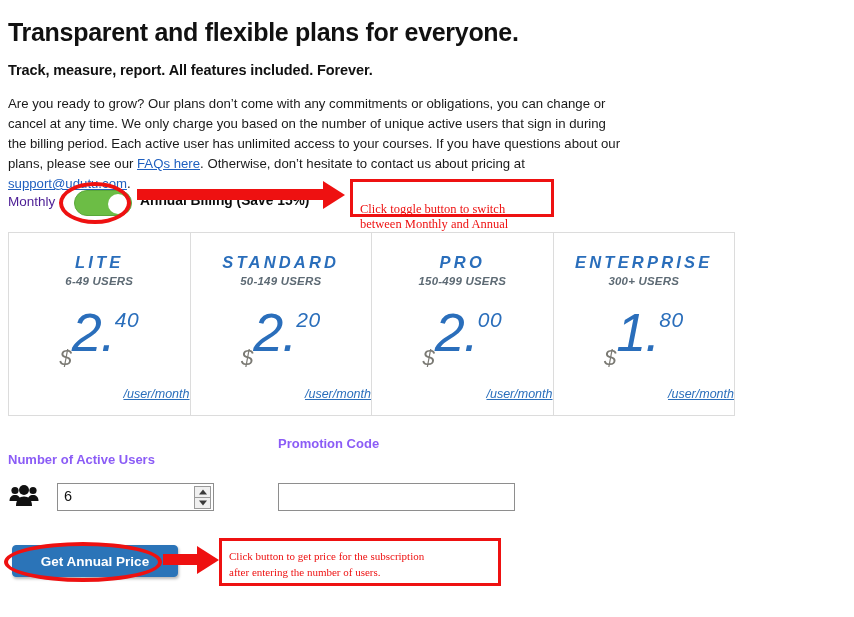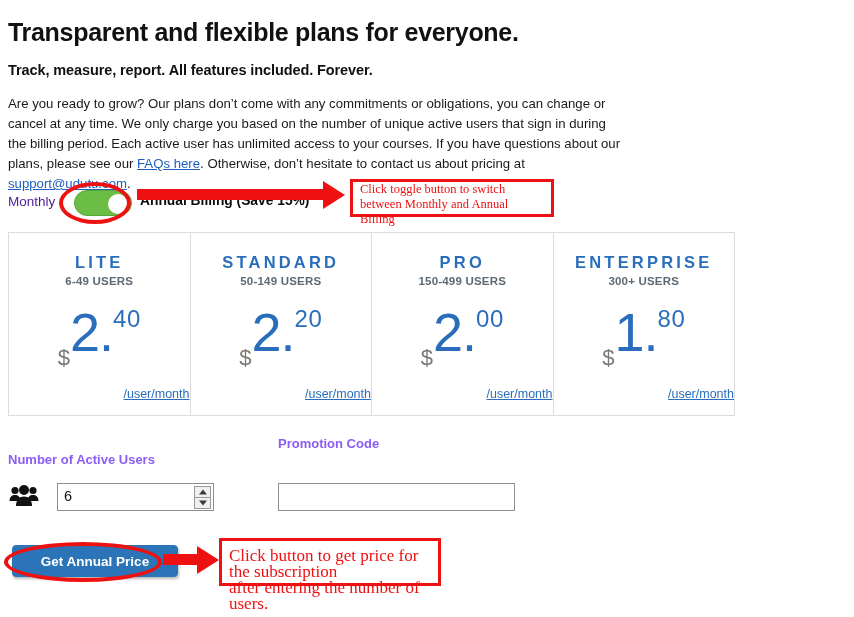--- a/index.html
+++ b/index.html
@@ -76,36 +76,36 @@
   .arrow-button { left: 163px; top: 545px; width: 60px; height: 30px; }
   .arrow-button .shaft { left: 0px; top: 9px; width: 40px; height: 11px; }
   .arrow-button .head { left: 34px; top: 1px; }
 
   
   .callout {
     position: absolute; background: #ffffff;
     border: 3px solid #ee1111; color: #ee1111;
     font-family: "Liberation Serif", serif;
     font-size: 12.5px; line-height: 15px;
-    padding: 0 6px 4px 7px;
+    padding: 20px 6px 4px 7px;
   }
   .callout-toggle { left: 350px; top: 179px; width: 204px; height: 38px; }
-  .callout-button { left: 219px; top: 538px; width: 222px; height: 48px;
-                    font-size: 17px; line-height: 16px; padding-top: 7px; }
+  .callout-button { left: 219px; top: 538px; width: 282px; height: 48px;
+                    font-size: 11px; line-height: 16px; padding-top: 7px; }
 
   
   .cards {
     position: absolute; left: 8px; top: 232px;
     width: 727px; height: 184px;
     background: #ffffff; border: 1px solid #dcdcdc;
     display: flex;
   }
   .card {
     flex: 1 1 0; position: relative;
-    border-right: 1px solid #dcdcdc; height: 100%;
+    border-right: 1px solid #dcdcdc; height: 100%; font-style: italic;
   }
   .card:last-child { border-right: none; }
   .plan-name {
     position: absolute; left: 0; right: 0; top: 20px;
     text-align: center; color: #2a6ebb;
     font-size: 16.5px; font-weight: bold; letter-spacing: 3.2px;
   }
   .plan-users {
     position: absolute; left: 0; right: 0; top: 42px;
     text-align: center; color: #5d6a74;
@@ -118,21 +118,21 @@
   }
   .price .cur {
     font-size: 22px; color: #7b7a74; font-weight: normal;
     vertical-align: -14px;
   }
   .price .whole {
     font-size: 54px; color: #2a6ebb; font-weight: normal;
     letter-spacing: -1px;
   }
   .price .cents {
-    font-size: 24px; color: #2a6ebb; font-weight: normal;
+    font-size: 21px; color: #2a6ebb; font-weight: normal;
     vertical-align: 24px; letter-spacing: 0.5px;
   }
   .per {
     position: absolute; left: 0; right: 0; bottom: 14px;
     text-align: right; font-size: 12.5px;
   }
   .per a { color: #2a6ebb; text-decoration: underline; }
 
   
   .field-label {

